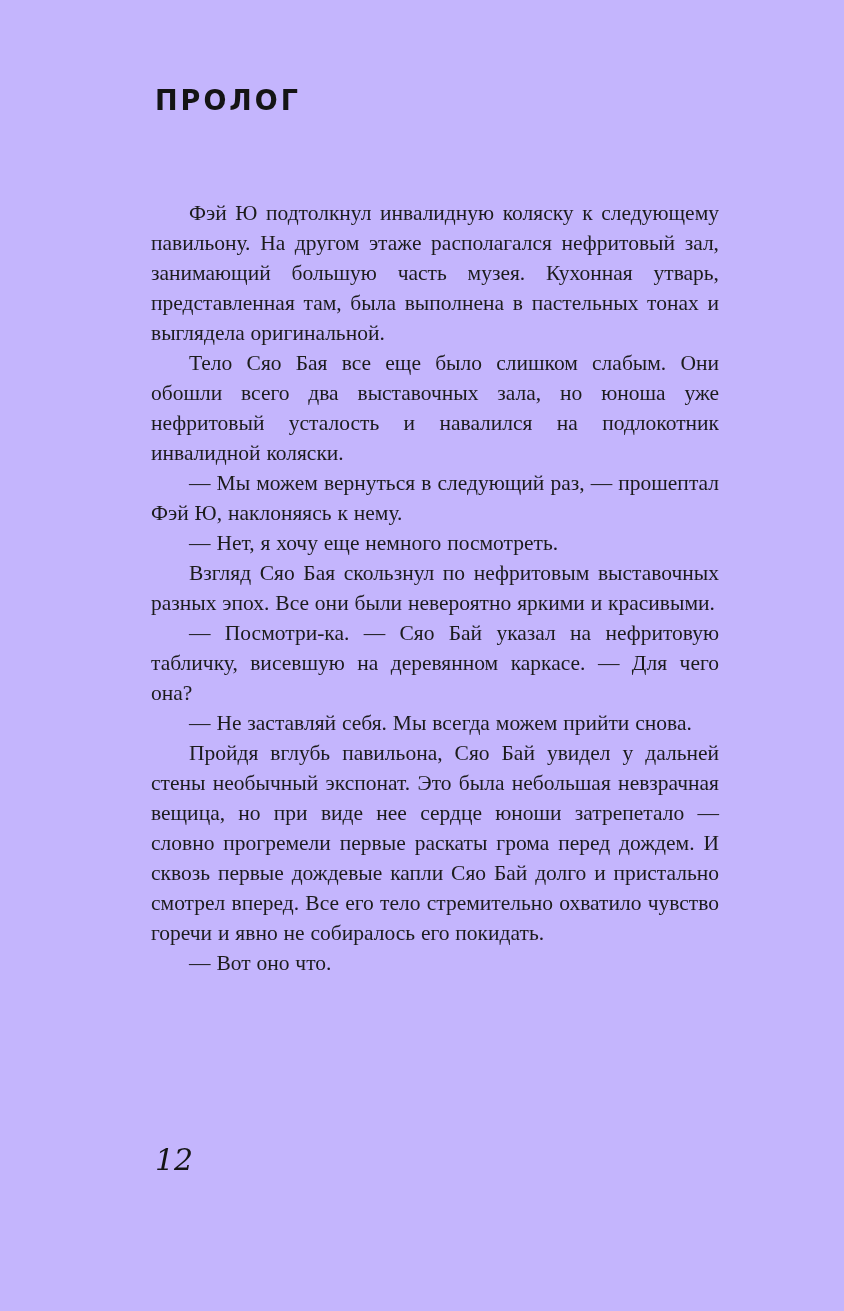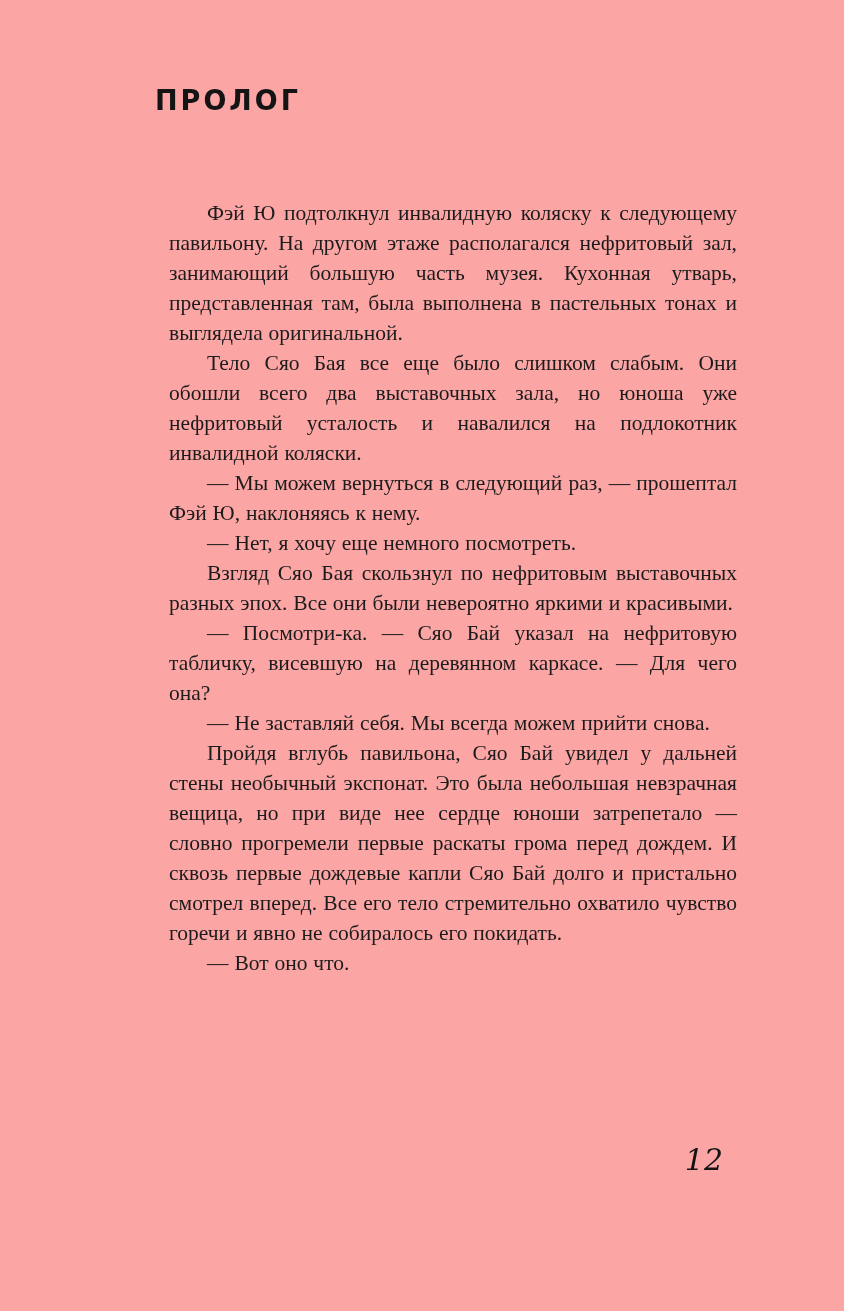--- a/index.html
+++ b/index.html
@@ -5,57 +5,57 @@
   html, body {
     margin: 0;
     padding: 0;
     background: #ffffff;
     font-family: "Liberation Serif", "DejaVu Serif", serif;
   }
   .page {
     position: relative;
     width: 844px;
     height: 1311px;
-    background: #fca5a5;
+    background: #c4b5fd;
     overflow: hidden;
   }
   .chapter-title {
     position: absolute;
     left: 155px;
     top: 84px;
     font-family: "DejaVu Sans", sans-serif;
     font-weight: bold;
     font-size: 27px;
     letter-spacing: 3px;
     color: #141414;
     transform: scaleY(1.05);
     transform-origin: left top;
   }
   .text-block {
     position: absolute;
-    left: 169px;
+    left: 151px;
     top: 198px;
     width: 568px;
     color: #1c1c1c;
     font-size: 21.5px;
     line-height: 30px;
     text-align: justify;
   }
   .text-block p {
     margin: 0;
     padding: 0;
     text-indent: 38px;
     word-spacing: 0.5px;
   }
   .page-number {
     position: absolute;
     left: 155px;
     width: 568px;
     top: 1142px;
-    text-align: right;
+    text-align: left;
     font-family: "DejaVu Serif", serif;
     font-size: 30px;
     font-style: italic;
     color: #141414;
   }
 </style>
 </head>
 <body>
 
 <div class="page">

